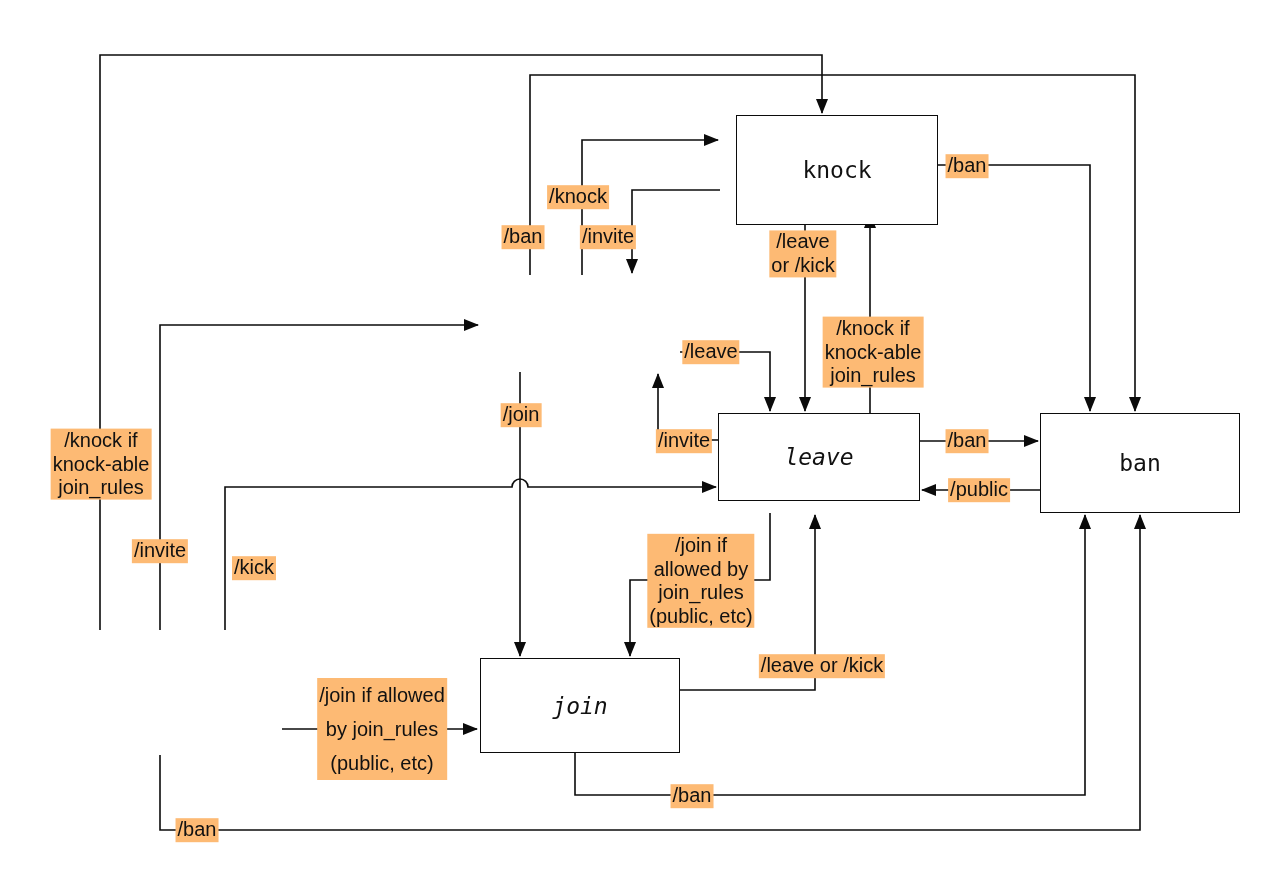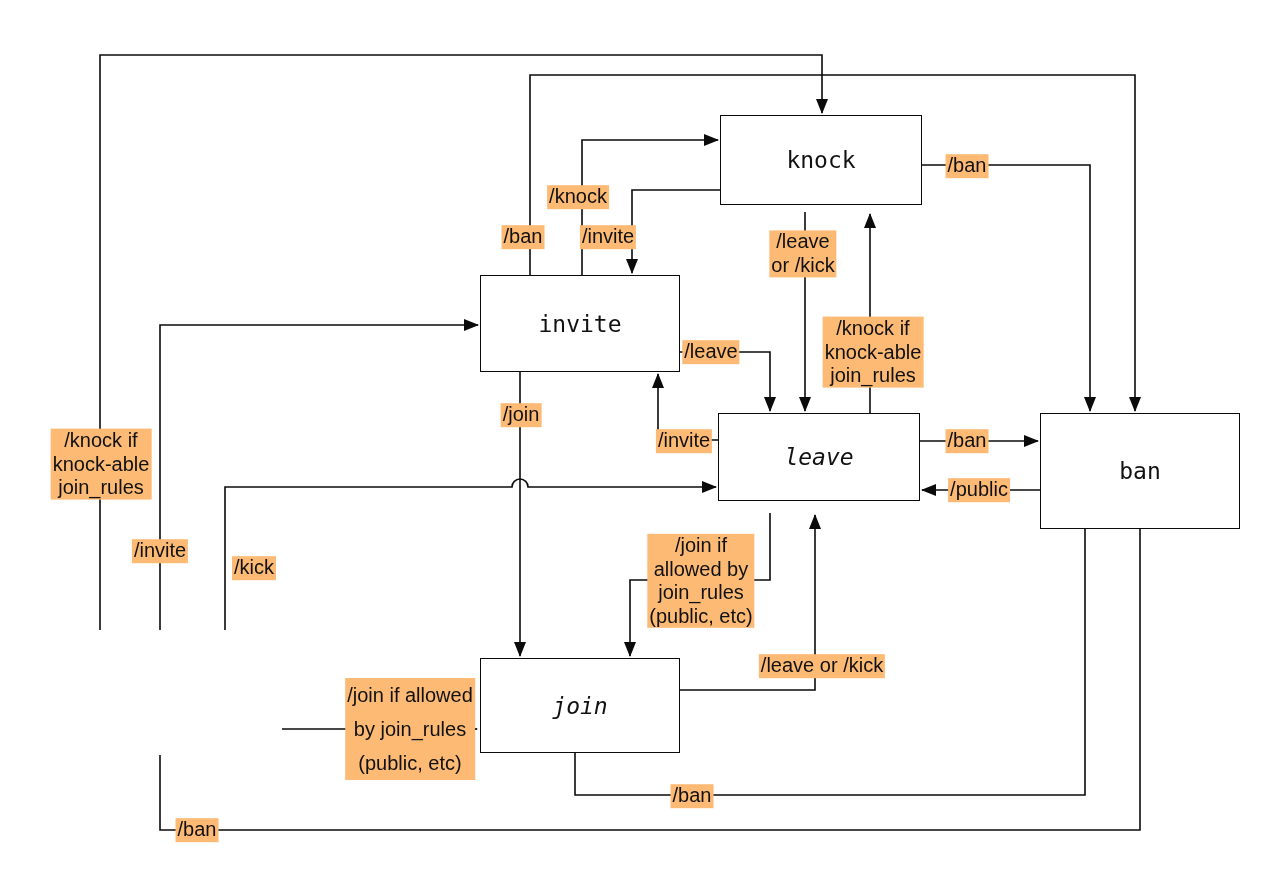--- a/index.html
+++ b/index.html
@@ -93,24 +93,23 @@
       <path class="edge" d="M770,513 L770,580 L630,580 L630,656" marker-end="url(#arrow)"></path>
       <path class="edge" d="M680,690 L815,690 L815,515" marker-end="url(#arrow)"></path>
       <path class="edge" d="M160,630 L160,325 L478,325" marker-end="url(#arrow)"></path>
       <path class="edge" d="M225,630 L225,487 L512,487 A8,8 0 0 1 528,487 L716,487" marker-end="url(#arrow)"></path>
       <path class="edge" d="M282,729 L477,729" marker-end="url(#arrow)"></path>
       <path class="edge" d="M575,753 L575,795 L1085,795 L1085,515" marker-end="url(#arrow)"></path>
       <path class="edge" d="M160,755 L160,830 L1140,830 L1140,515" marker-end="url(#arrow)"></path>
     </g>
   </svg>
 
-  <div class="node" style="left:720px; top:115px; width:202px; height:90px;">knock</div>
-  <div class="node" style="left:480px; top:275px; width:200px; height:97px;">invite</div>
+  <div class="node" style="left:736px; top:115px; width:202px; height:110px;">knock</div>
   <div class="node" style="left:718px; top:413px; width:202px; height:88px;font-style:italic;">leave</div>
-  <div class="node" style="left:1040px; top:413px; width:200px; height:116px;">ban</div>
+  <div class="node" style="left:1040px; top:413px; width:200px; height:100px;">ban</div>
   <div class="node" style="left:480px; top:658px; width:200px; height:95px;font-style:italic;">join</div>
 
   <div class="elabel" style="left:578px; top:197px;">/knock</div>
   <div class="elabel" style="left:523px; top:237px;">/ban</div>
   <div class="elabel" style="left:608px; top:237px;">/invite</div>
   <div class="elabel" style="left:803px; top:254px;">/leave
 or /kick</div>
   <div class="elabel" style="left:873px; top:352px;">/knock if
 knock-able
 join_rules</div>
@@ -123,19 +122,19 @@
   <div class="elabel" style="left:101px; top:464px;">/knock if
 knock-able
 join_rules</div>
   <div class="elabel" style="left:160px; top:551px;">/invite</div>
   <div class="elabel" style="left:226px; top:568px;margin-left:28px;">/kick</div>
   <div class="elabel" style="left:701px; top:581px;">/join if
 allowed by
 join_rules
 (public, etc)</div>
   <div class="elabel" style="left:822px; top:666px;">/leave or /kick</div>
-  <div class="elabel lh-tall" style="left:382px; top:729px;margin-left:28px;">/join if allowed
+  <div class="elabel lh-tall" style="left:382px; top:729px;">/join if allowed
 by join_rules
 (public, etc)</div>
   <div class="elabel" style="left:692px; top:796px;">/ban</div>
   <div class="elabel" style="left:197px; top:830px;">/ban</div>
 
 </div>
 
 </body></html>

